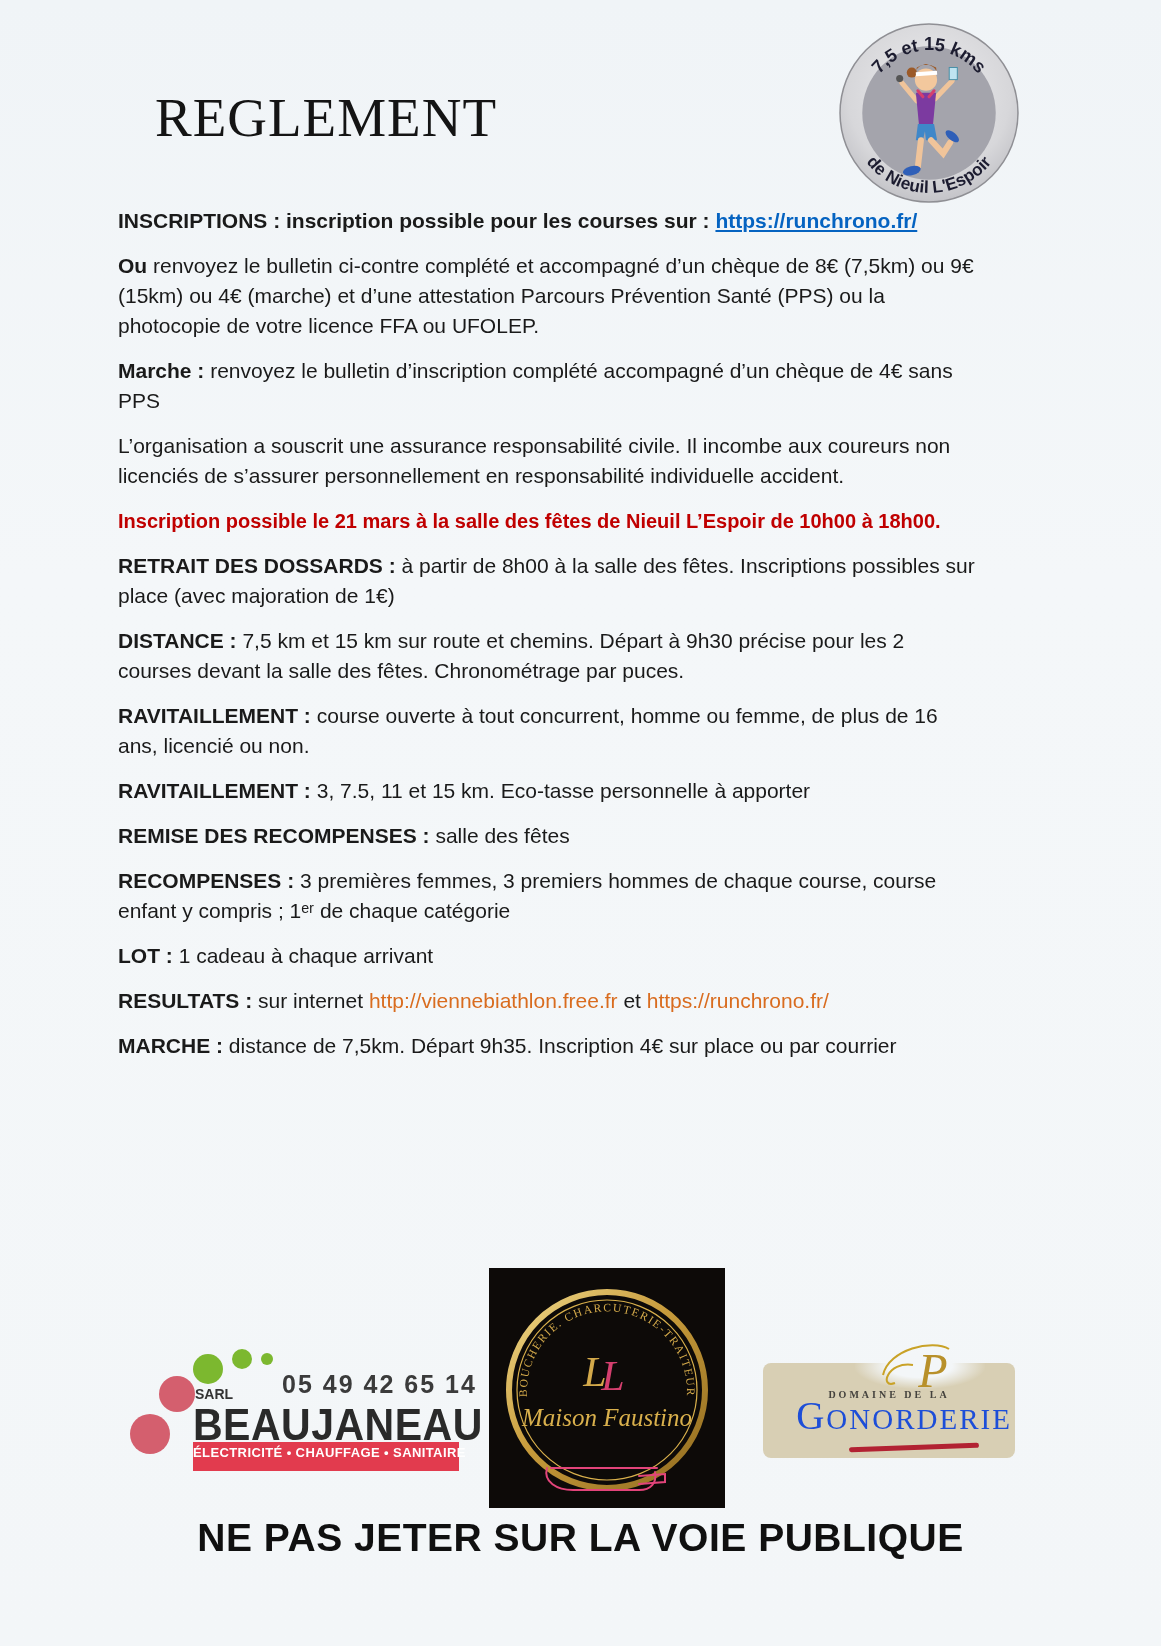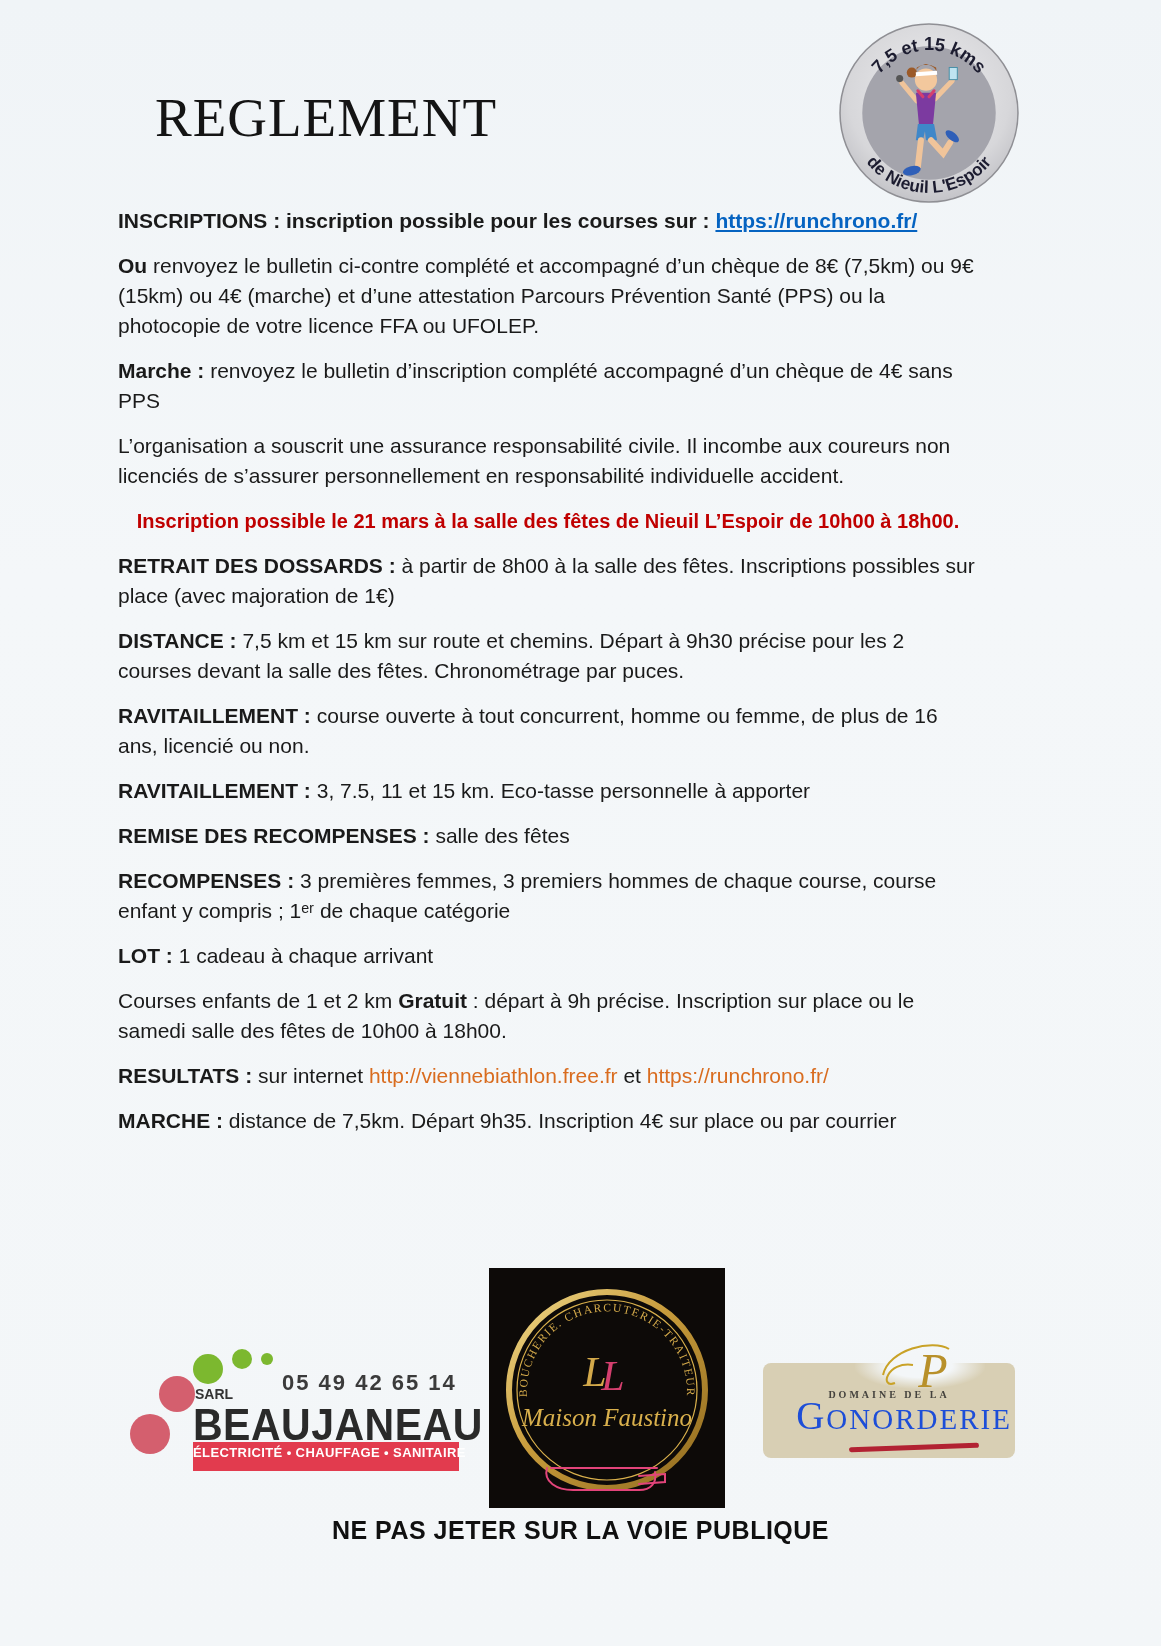--- a/index.html
+++ b/index.html
@@ -10,34 +10,34 @@
   
   .title{position:absolute;left:155px;top:86px;margin:0;font-size:55px;font-weight:500;
          letter-spacing:1px;color:#141414;font-family:Liberation Serif, serif;}
   .badge{position:absolute;left:838px;top:22px;width:182px;height:182px;}
 
   
   .content{position:absolute;left:118px;top:206px;width:860px;font-size:21px;line-height:30px;}
   .content p{margin:0 0 15px 0;}
   .content .bold{font-weight:700;}
   .content .normal{font-weight:400;}
-  .content p.red{white-space:nowrap;font-size:20px;text-align:center;}
+  .content p.red{white-space:nowrap;font-size:20px;}
   .content .red-bold{font-weight:700;color:#c00000;}
   a.link-blue{color:#0563c1;font-weight:700;text-decoration:underline;cursor:pointer;}
   a.link-orange{color:#d96c1f;font-weight:400;cursor:pointer;}
 
   
   .sponsors{position:absolute;left:0;top:1195px;width:1161px;height:330px;}
 
   
   .beau{position:absolute;left:122px;top:135px;width:340px;height:140px;}
   .dot{position:absolute;border-radius:50%;}
   .dot.pink{background:#d45f6e;}
   .dot.green{background:#7cb82f;}
-  .beau-phone{position:absolute;left:160px;top:40px;font-size:22px;font-weight:700;
+  .beau-phone{position:absolute;left:160px;top:40px;font-size:25px;font-weight:700;
               letter-spacing:2px;color:#3b3b3b;white-space:nowrap;}
   .beau-sarl{position:absolute;left:73px;top:56px;font-size:14px;font-weight:700;color:#333;}
   .beau-name{position:absolute;left:71px;top:70px;font-size:41px;font-weight:800;
              letter-spacing:.5px;color:#2a2a2a;transform:scaleY(1.08);transform-origin:left top;
              white-space:nowrap;}
   .beau-banner{position:absolute;left:71px;top:112px;width:266px;height:29px;background:#e23b4e;
                color:#fff;font-size:13px;font-weight:700;text-align:center;line-height:21px;
                letter-spacing:.4px;white-space:nowrap;}
 
   
@@ -51,21 +51,21 @@
   .gono-p{position:absolute;left:112px;top:-32px;width:90px;height:66px;}
   .gono-domaine{display:block;margin-top:26px;font-family:"Liberation Serif",serif;font-size:10px;
                 letter-spacing:3px;color:#44423d;font-weight:600;}
   .gono-name{display:block;font-family:"Liberation Serif",serif;font-size:29px;letter-spacing:2px;
              color:#1d4ed8;line-height:32px;margin-left:30px;}
   .gono-name::first-letter{font-size:39px;}
   .gono-line{position:absolute;left:86px;bottom:8px;width:130px;height:5px;background:#b22233;
              border-radius:3px;transform:rotate(-2deg);}
 
   
-  .footer{position:absolute;left:0;top:1516px;width:1161px;text-align:center;font-size:25px;
+  .footer{position:absolute;left:0;top:1516px;width:1161px;text-align:center;font-size:39px;
           font-weight:700;letter-spacing:.5px;color:#101010;}
 </style>
 </head>
 <body>
 
 <div class="page">
 
   <h1 class="title">REGLEMENT</h1>
 
   <svg class="badge" viewBox="0 0 180 180">
@@ -111,21 +111,20 @@
       <p><span class="bold">Marche :</span><span class="normal"> renvoyez le bulletin d’inscription complété accompagné d’un chèque de 4€ sans PPS</span></p>
       <p><span class="normal">L’organisation a souscrit une assurance responsabilité civile. Il incombe aux coureurs non licenciés de s’assurer personnellement en responsabilité individuelle accident.</span></p>
       <p class="red"><span class="red-bold">Inscription possible le 21 mars à la salle des fêtes de Nieuil L’Espoir de 10h00 à 18h00.</span></p>
       <p><span class="bold">RETRAIT DES DOSSARDS :</span><span class="normal"> à partir de 8h00 à la salle des fêtes. Inscriptions possibles sur place (avec majoration de 1€)</span></p>
       <p><span class="bold">DISTANCE :</span><span class="normal"> 7,5 km et 15 km sur route et chemins. Départ à 9h30 précise pour les 2 courses devant la salle des fêtes. Chronométrage par puces.</span></p>
       <p><span class="bold">RAVITAILLEMENT :</span><span class="normal"> course ouverte à tout concurrent, homme ou femme, de plus de 16 ans, licencié ou non.</span></p>
       <p><span class="bold">RAVITAILLEMENT :</span><span class="normal"> 3, 7.5, 11 et 15 km. Eco-tasse personnelle à apporter</span></p>
       <p><span class="bold">REMISE DES RECOMPENSES :</span><span class="normal"> salle des fêtes</span></p>
       <p><span class="bold">RECOMPENSES :</span><span class="normal"> 3 premières femmes, 3 premiers hommes de chaque course, course enfant y compris ; 1ᵉʳ de chaque catégorie</span></p>
       <p><span class="bold">LOT :</span><span class="normal"> 1 cadeau à chaque arrivant</span></p>
-      <p><span class="normal">Courses enfants de 1 et 2 km </span><span class="bold">Gratuit</span><span class="normal"> : départ à 9h précise. Inscription sur place ou le samedi salle des fêtes de 10h00 à 18h00.</span></p>
       <p><span class="bold">RESULTATS :</span><span class="normal"> sur internet </span><a class="link-orange">http://viennebiathlon.free.fr </a><span class="normal">et </span><a class="link-orange">https://runchrono.fr/</a></p>
       <p><span class="bold">MARCHE :</span><span class="normal"> distance de 7,5km. Départ 9h35. Inscription 4€ sur place ou par courrier</span></p>
     </div>
 
   <div class="sponsors">
 
     <div class="beau">
       <div class="dot pink" style="left:8px;top:84px;width:40px;height:40px;"></div>
       <div class="dot pink" style="left:37px;top:46px;width:36px;height:36px;"></div>
       <div class="dot green" style="left:71px;top:24px;width:30px;height:30px;"></div>

